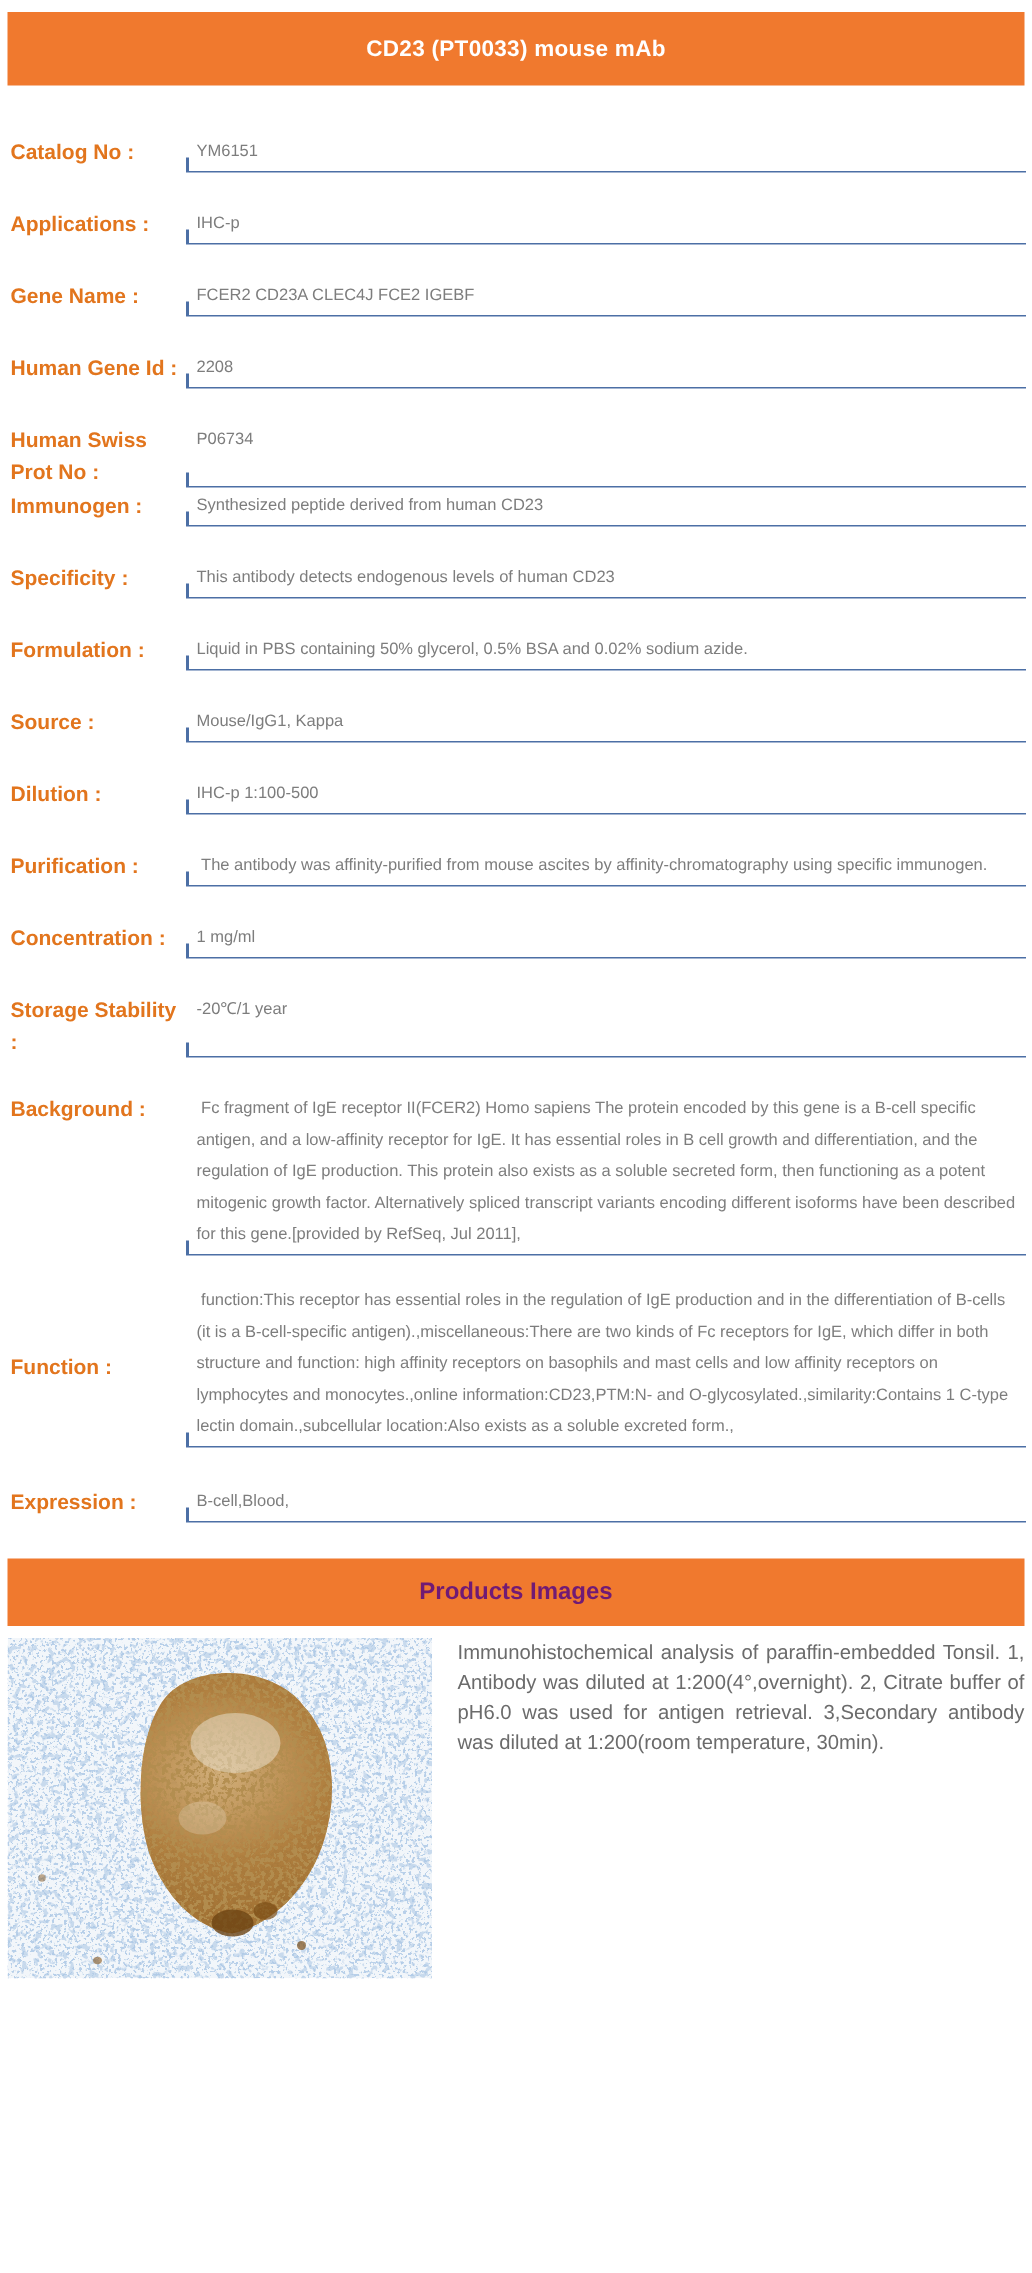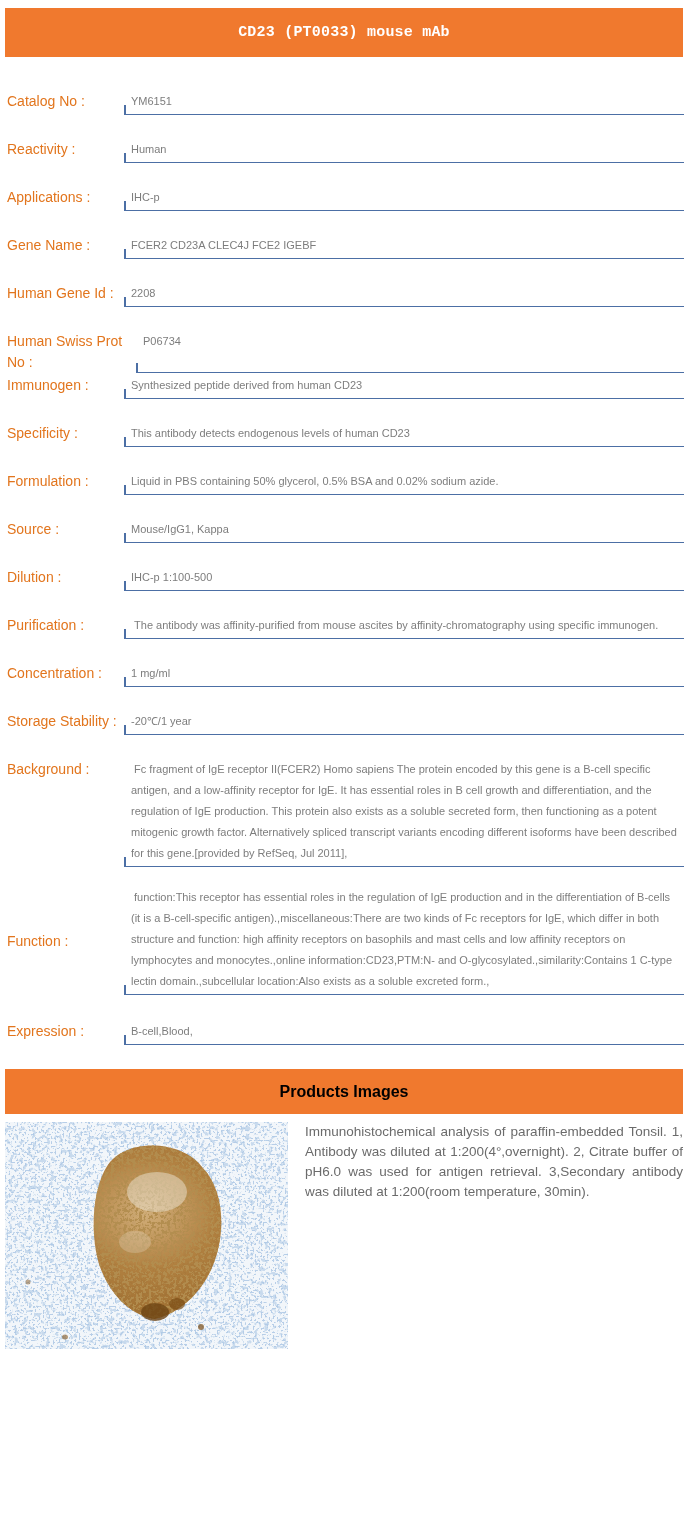--- a/index.html
+++ b/index.html
@@ -10,49 +10,49 @@
     --desc-color:#6B6B6B;
   }
   *{box-sizing:border-box;}
   html,body{margin:0;padding:0;background:#ffffff;}
   body{font-family:"Liberation Sans", sans-serif;}
   .page{width:688px;height:1515px;overflow:hidden;background:#fff;}
 
   .header-bar{
     margin:8px 5px 0 5px;height:49px;background:var(--header-bg);
     display:flex;align-items:center;justify-content:center;
-    color:#fff;font-weight:bold;font-size:15px;letter-spacing:.2px;font-family:Liberation Mono, monospace;
+    color:#fff;font-weight:bold;font-size:15px;letter-spacing:.2px;
   }
 
   .fields{margin:34px 4px 0 5px;}
   .row{display:flex;align-items:stretch;margin-bottom:24px;}
   .flabel{
     flex:0 0 119px;width:119px;padding-left:2px;
-    font-weight:normal;font-size:14px;line-height:21px;color:var(--label-color);
+    font-weight:bold;font-size:14px;line-height:21px;color:var(--label-color);
   }
   .fvalue{
     flex:1;min-width:0;
     font-size:11px;line-height:21px;color:var(--value-color);
     padding:0 2px 2px 7px;
     border-bottom:1.5px solid var(--line-color);
     position:relative;white-space:pre-wrap;
   }
   .fvalue::before{
     content:"";position:absolute;left:0;bottom:0;width:1.5px;height:9px;
     background:var(--line-color);
   }
-  .row[data-field="human-swiss-prot-no"]{margin-bottom:2px;gap:12px;}
+  .row[data-field="human-swiss-prot-no"]{margin-bottom:2px;}
   .row[data-field="subcellular-location"]{margin-bottom:2px;}
   .row[data-field="background"]{margin-bottom:20px;}
   .row[data-field="function"]{margin-bottom:26px;align-items:center;}
 
   .products-bar{
     margin:12px 5px 0 5px;height:45px;background:var(--header-bg);
     display:flex;align-items:center;justify-content:center;
-    color:#000000;font-weight:bold;font-size:16px;text-align:right;
+    color:#701a75;font-weight:bold;font-size:16px;text-align:right;
   }
   .products-body{display:flex;margin:8px 4px 0 5px;gap:17px;}
   .tissue-wrap{flex:0 0 283px;width:283px;height:227px;overflow:hidden;}
   .products-desc{
     flex:1;min-width:0;font-size:13.5px;line-height:20px;
     color:var(--desc-color);text-align:justify;padding-right:1px;
   }
 </style>
 </head>
 <body>
@@ -60,24 +60,20 @@
 <div class="page">
 
   <div class="header-bar">
     <span>CD23 (PT0033) mouse mAb</span>
   </div>
 
   <div class="fields">
       <div class="row" data-field="catalog-no">
         <div class="flabel">Catalog No :</div>
         <div class="fvalue">YM6151</div>
-      </div>
-      <div class="row" data-field="reactivity">
-        <div class="flabel">Reactivity :</div>
-        <div class="fvalue">Human</div>
       </div>
       <div class="row" data-field="applications">
         <div class="flabel">Applications :</div>
         <div class="fvalue">IHC-p</div>
       </div>
       <div class="row" data-field="gene-name">
         <div class="flabel">Gene Name :</div>
         <div class="fvalue">FCER2 CD23A CLEC4J FCE2 IGEBF</div>
       </div>
       <div class="row" data-field="human-gene-id">

